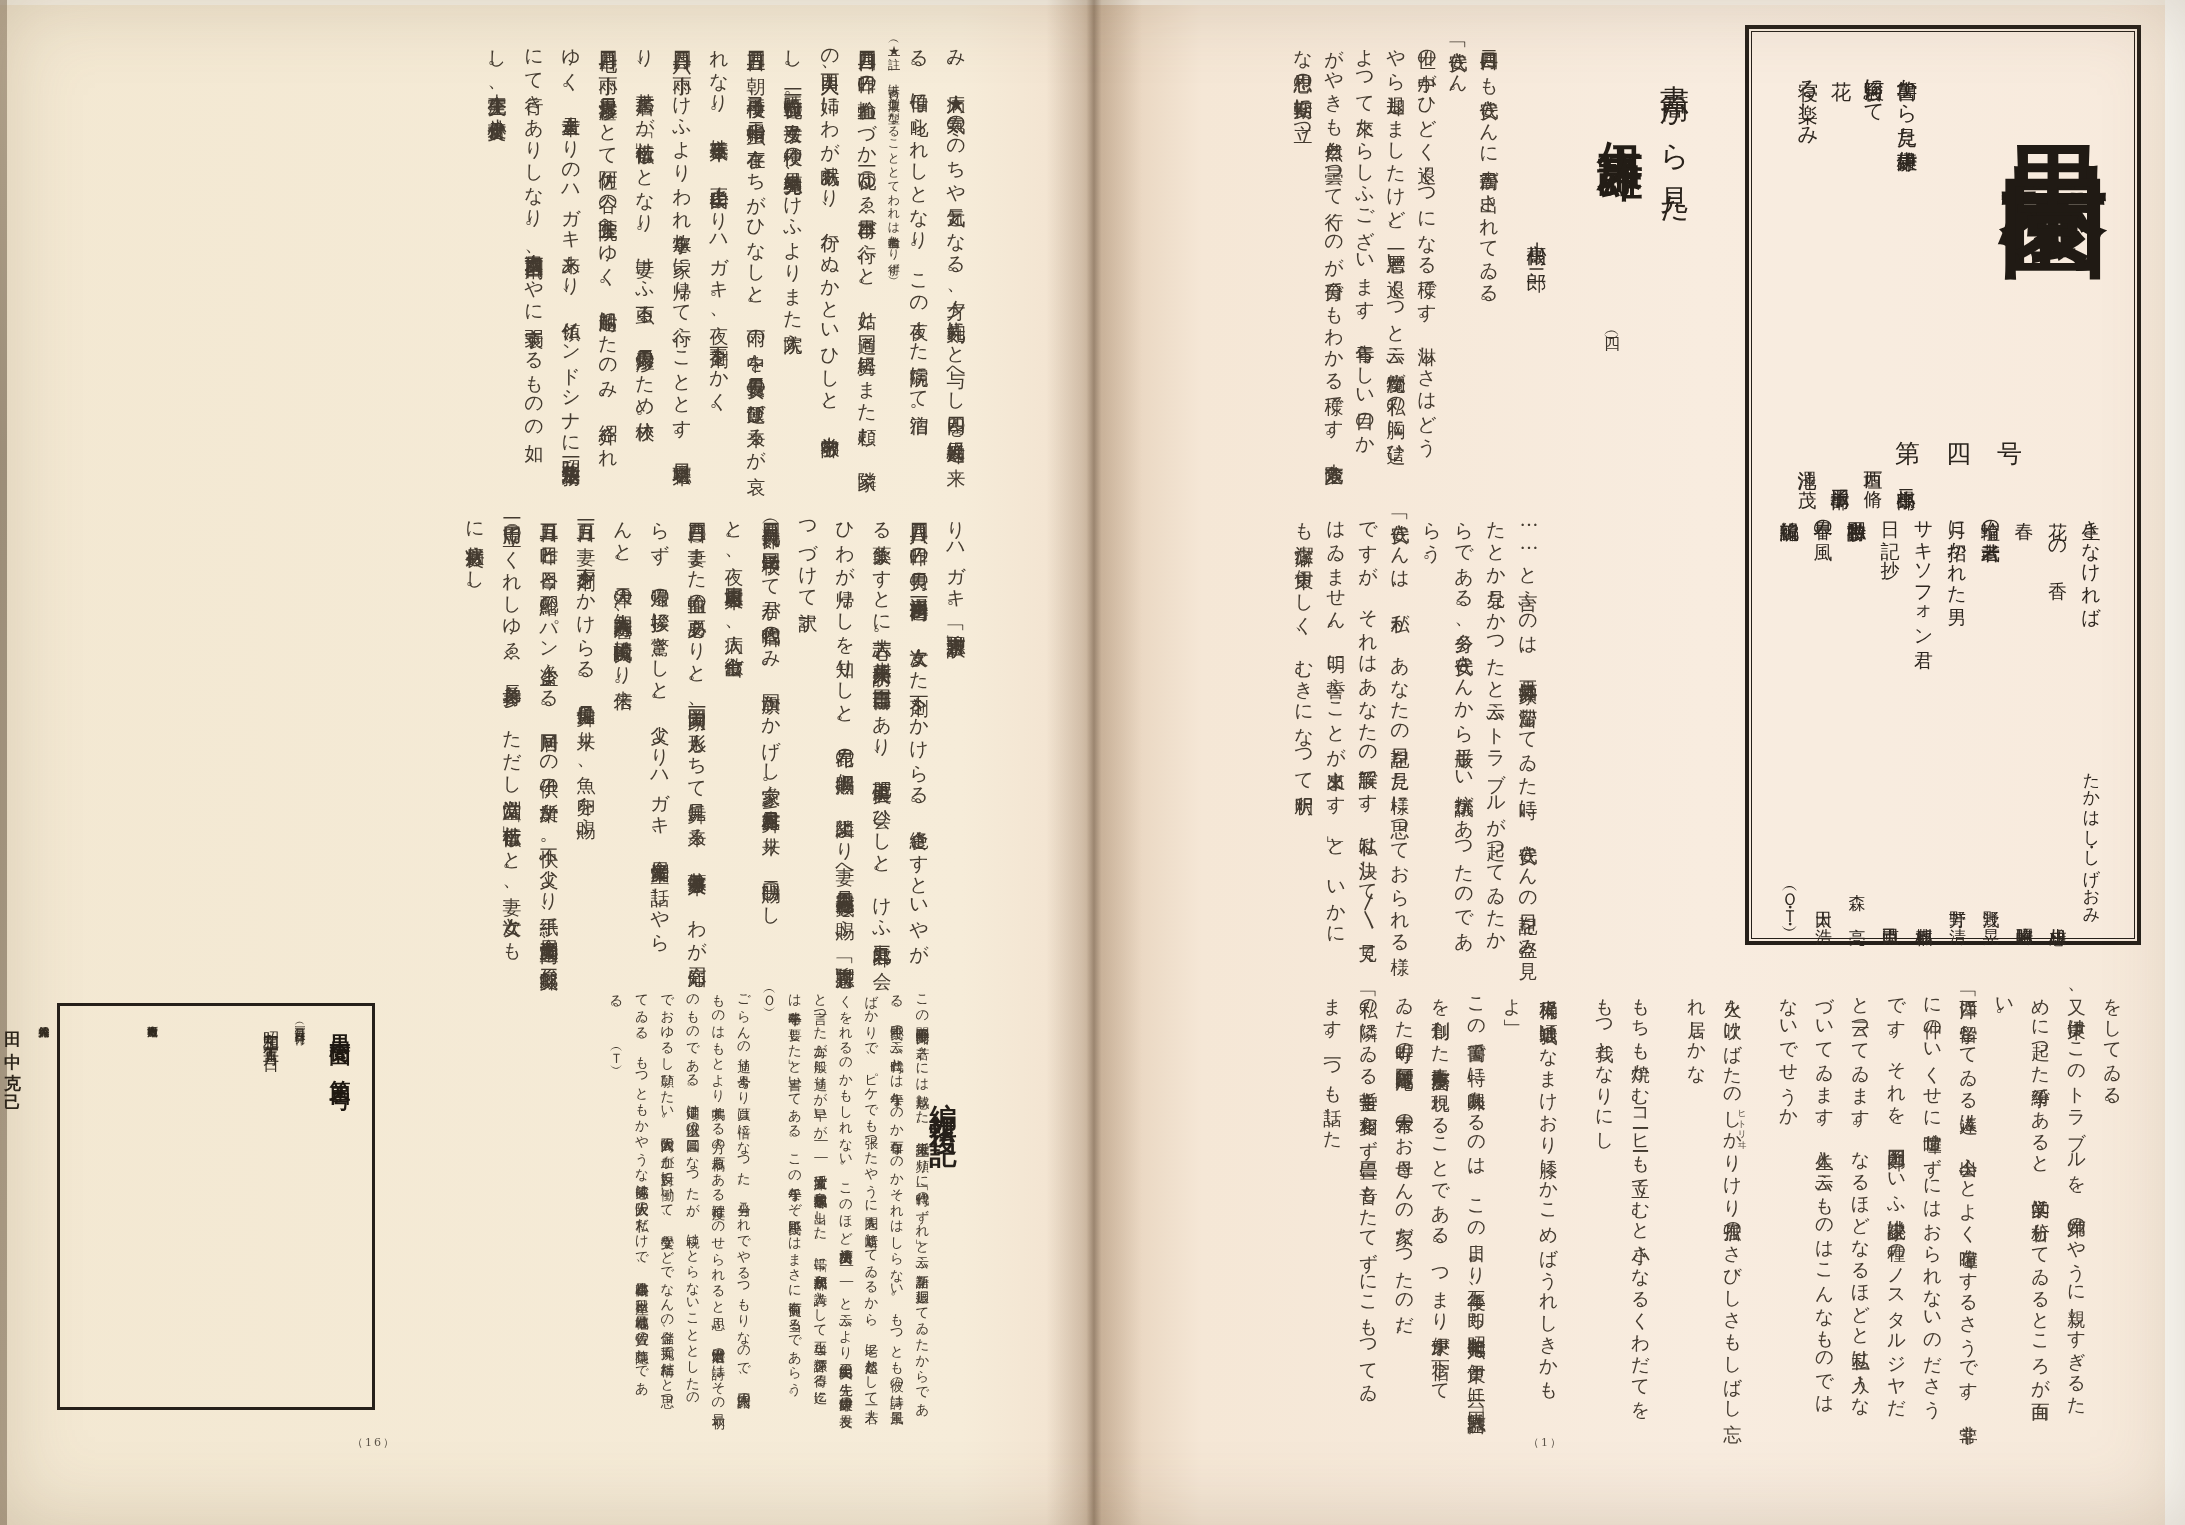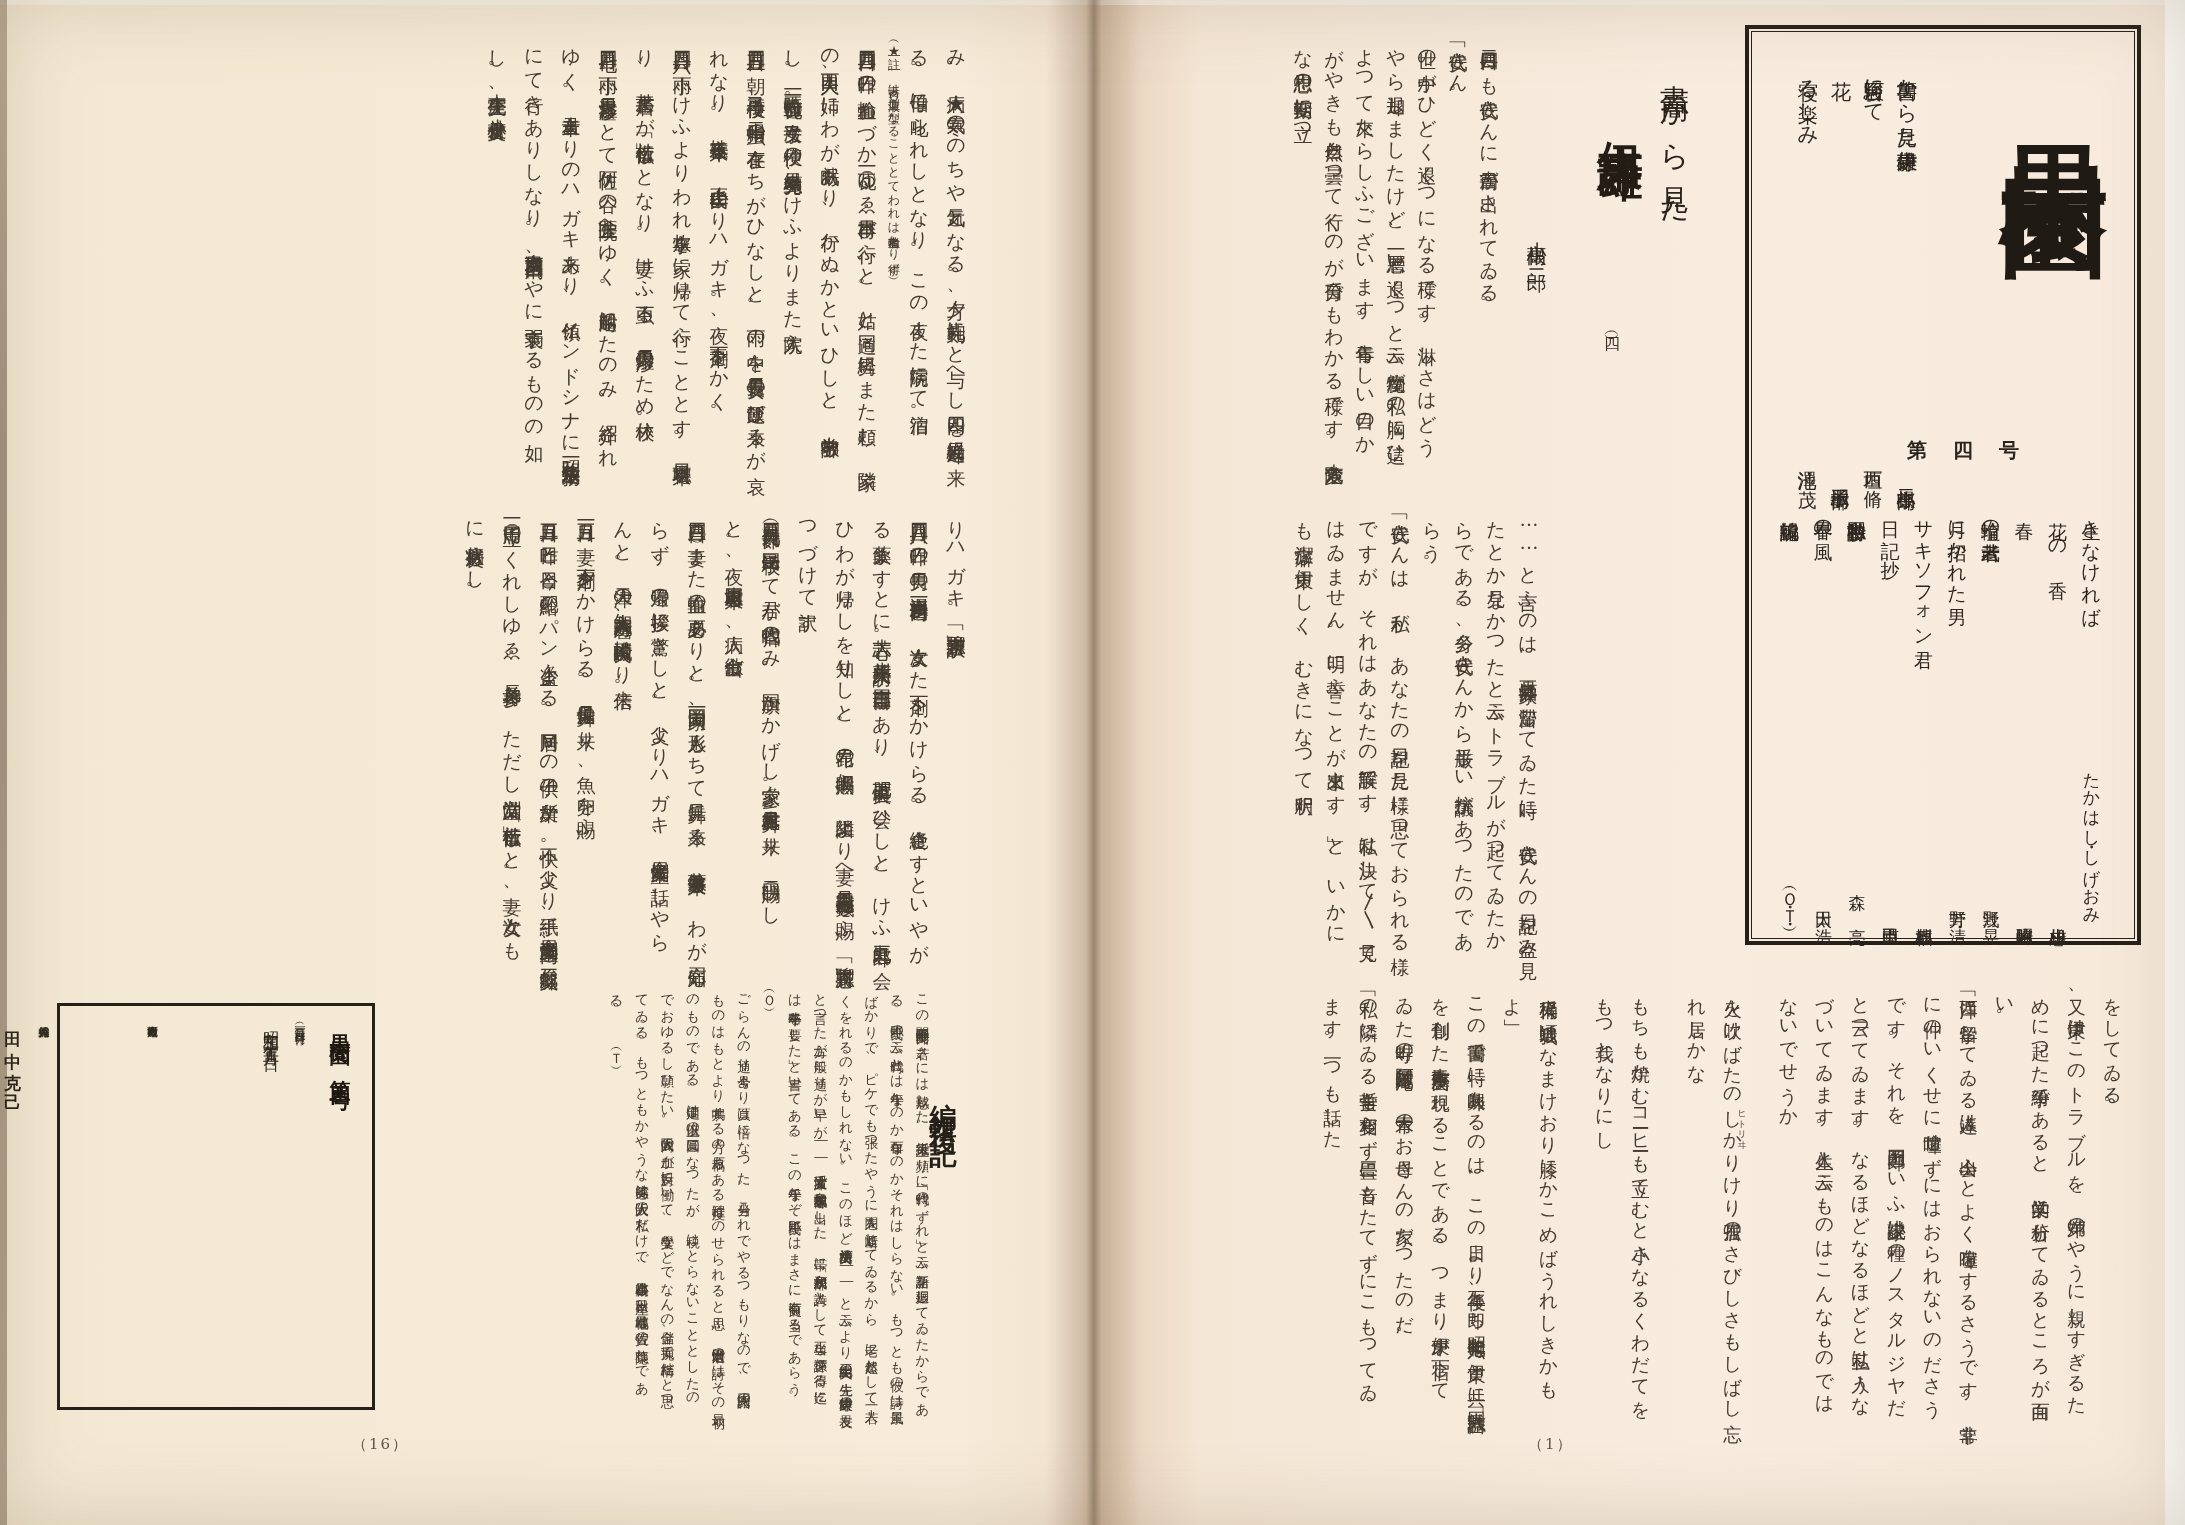--- a/index.html
+++ b/index.html
@@ -18,22 +18,22 @@
   .poem{padding-block-start:20px;}
   
   .edsmall{font-size:13.5px;line-height:25.5px;letter-spacing:.5px;}
   .edsmall p{margin:0;}
   
   #masthead{position:absolute;left:1745px;top:25px;width:388px;height:912px;
             border:4px solid #26201a;background:rgba(250,238,226,.35);}
   #masthead .inner{position:absolute;inset:2px;border:1px solid #26201a;}
   #kajuen-title{position:absolute;right:22px;top:32px;font-size:108px;line-height:118px;
                 letter-spacing:16px;font-weight:bold;color:#201a14;}
-  #issue-no{position:absolute;right:40px;top:408px;width:190px;font-size:20px;color:#2a241d;
-            letter-spacing:26px;white-space:nowrap;font-weight:bold;}
+  #issue-no{position:absolute;right:52px;top:408px;width:190px;font-size:25px;color:#2a241d;
+            letter-spacing:26px;white-space:nowrap;font-weight:normal;}
   .toc{position:absolute;writing-mode:vertical-rl;text-orientation:upright;}
   .toc-entry{position:relative;display:block;margin:0;}
   #toc-a{left:42px;top:36px;height:410px;font-size:20.5px;line-height:33px;color:#2e2720;}
   #toc-b{left:24px;top:478px;height:408px;font-size:19px;line-height:33.5px;color:#2e2720;}
   #toc-a .toc-entry,#toc-b .toc-entry{height:100%;}
   .toc-author{position:absolute;bottom:0;left:0;right:0;display:block;}
   #toc-a .toc-author{font-size:19px;}
   #toc-b .toc-author{font-size:17px;}
   
   #at1{left:1655px;top:62px;font-size:29px;letter-spacing:9px;color:#2a231c;}
@@ -48,21 +48,21 @@
   .c-journal{font-size:21px;font-weight:bold;letter-spacing:6px;color:#1f1912;}
   .c-freq{font-size:11px;padding-block-start:16px;letter-spacing:1px;}
   .c-date{font-size:16px;letter-spacing:3px;padding-block-start:6px;}
   .c-addr{font-size:10.5px;padding-block-start:96px;letter-spacing:0;}
   .c-entry{padding-block-start:92px;}
   .c-label-sm{display:block;font-size:11px;letter-spacing:0;}
   .c-name{display:block;font-size:17px;letter-spacing:2px;padding-block-start:10px;font-weight:bold;color:#251f17;}
   
   #ed-head{left:925px;top:1082px;font-size:27px;font-weight:bold;letter-spacing:12px;color:#26201a;}
   
-  .pageno{position:absolute;font-size:15px;color:#5d554a;letter-spacing:2px;}
+  .pageno{position:absolute;font-size:11px;color:#5d554a;letter-spacing:2px;}
   
   #furi{left:1737px;top:1103px;font-size:9px;line-height:9px;color:#5a5248;letter-spacing:0;}
   
   #edge-left{position:absolute;left:0;top:0;width:7px;height:100%;background:linear-gradient(180deg,#8a7963,#5f503e 30%,#7c6b56);opacity:.55;}
   #edge-right-white{position:absolute;right:0;top:0;width:20px;height:100%;background:#fdfcf8;}
   #edge-top{position:absolute;left:0;top:0;height:5px;width:100%;background:#f9f5ec;opacity:.8;}
   #gutter{position:absolute;left:1046px;top:0;width:96px;height:100%;
           background:linear-gradient(90deg,rgba(160,130,100,0) 0%,rgba(138,110,82,.35) 42%,rgba(90,66,44,.55) 50%,rgba(138,110,82,.30) 58%,rgba(160,130,100,0) 100%);}
   #vignette{position:absolute;inset:0;box-shadow:inset 0 0 80px rgba(120,95,65,.25);pointer-events:none;}
 </style>

